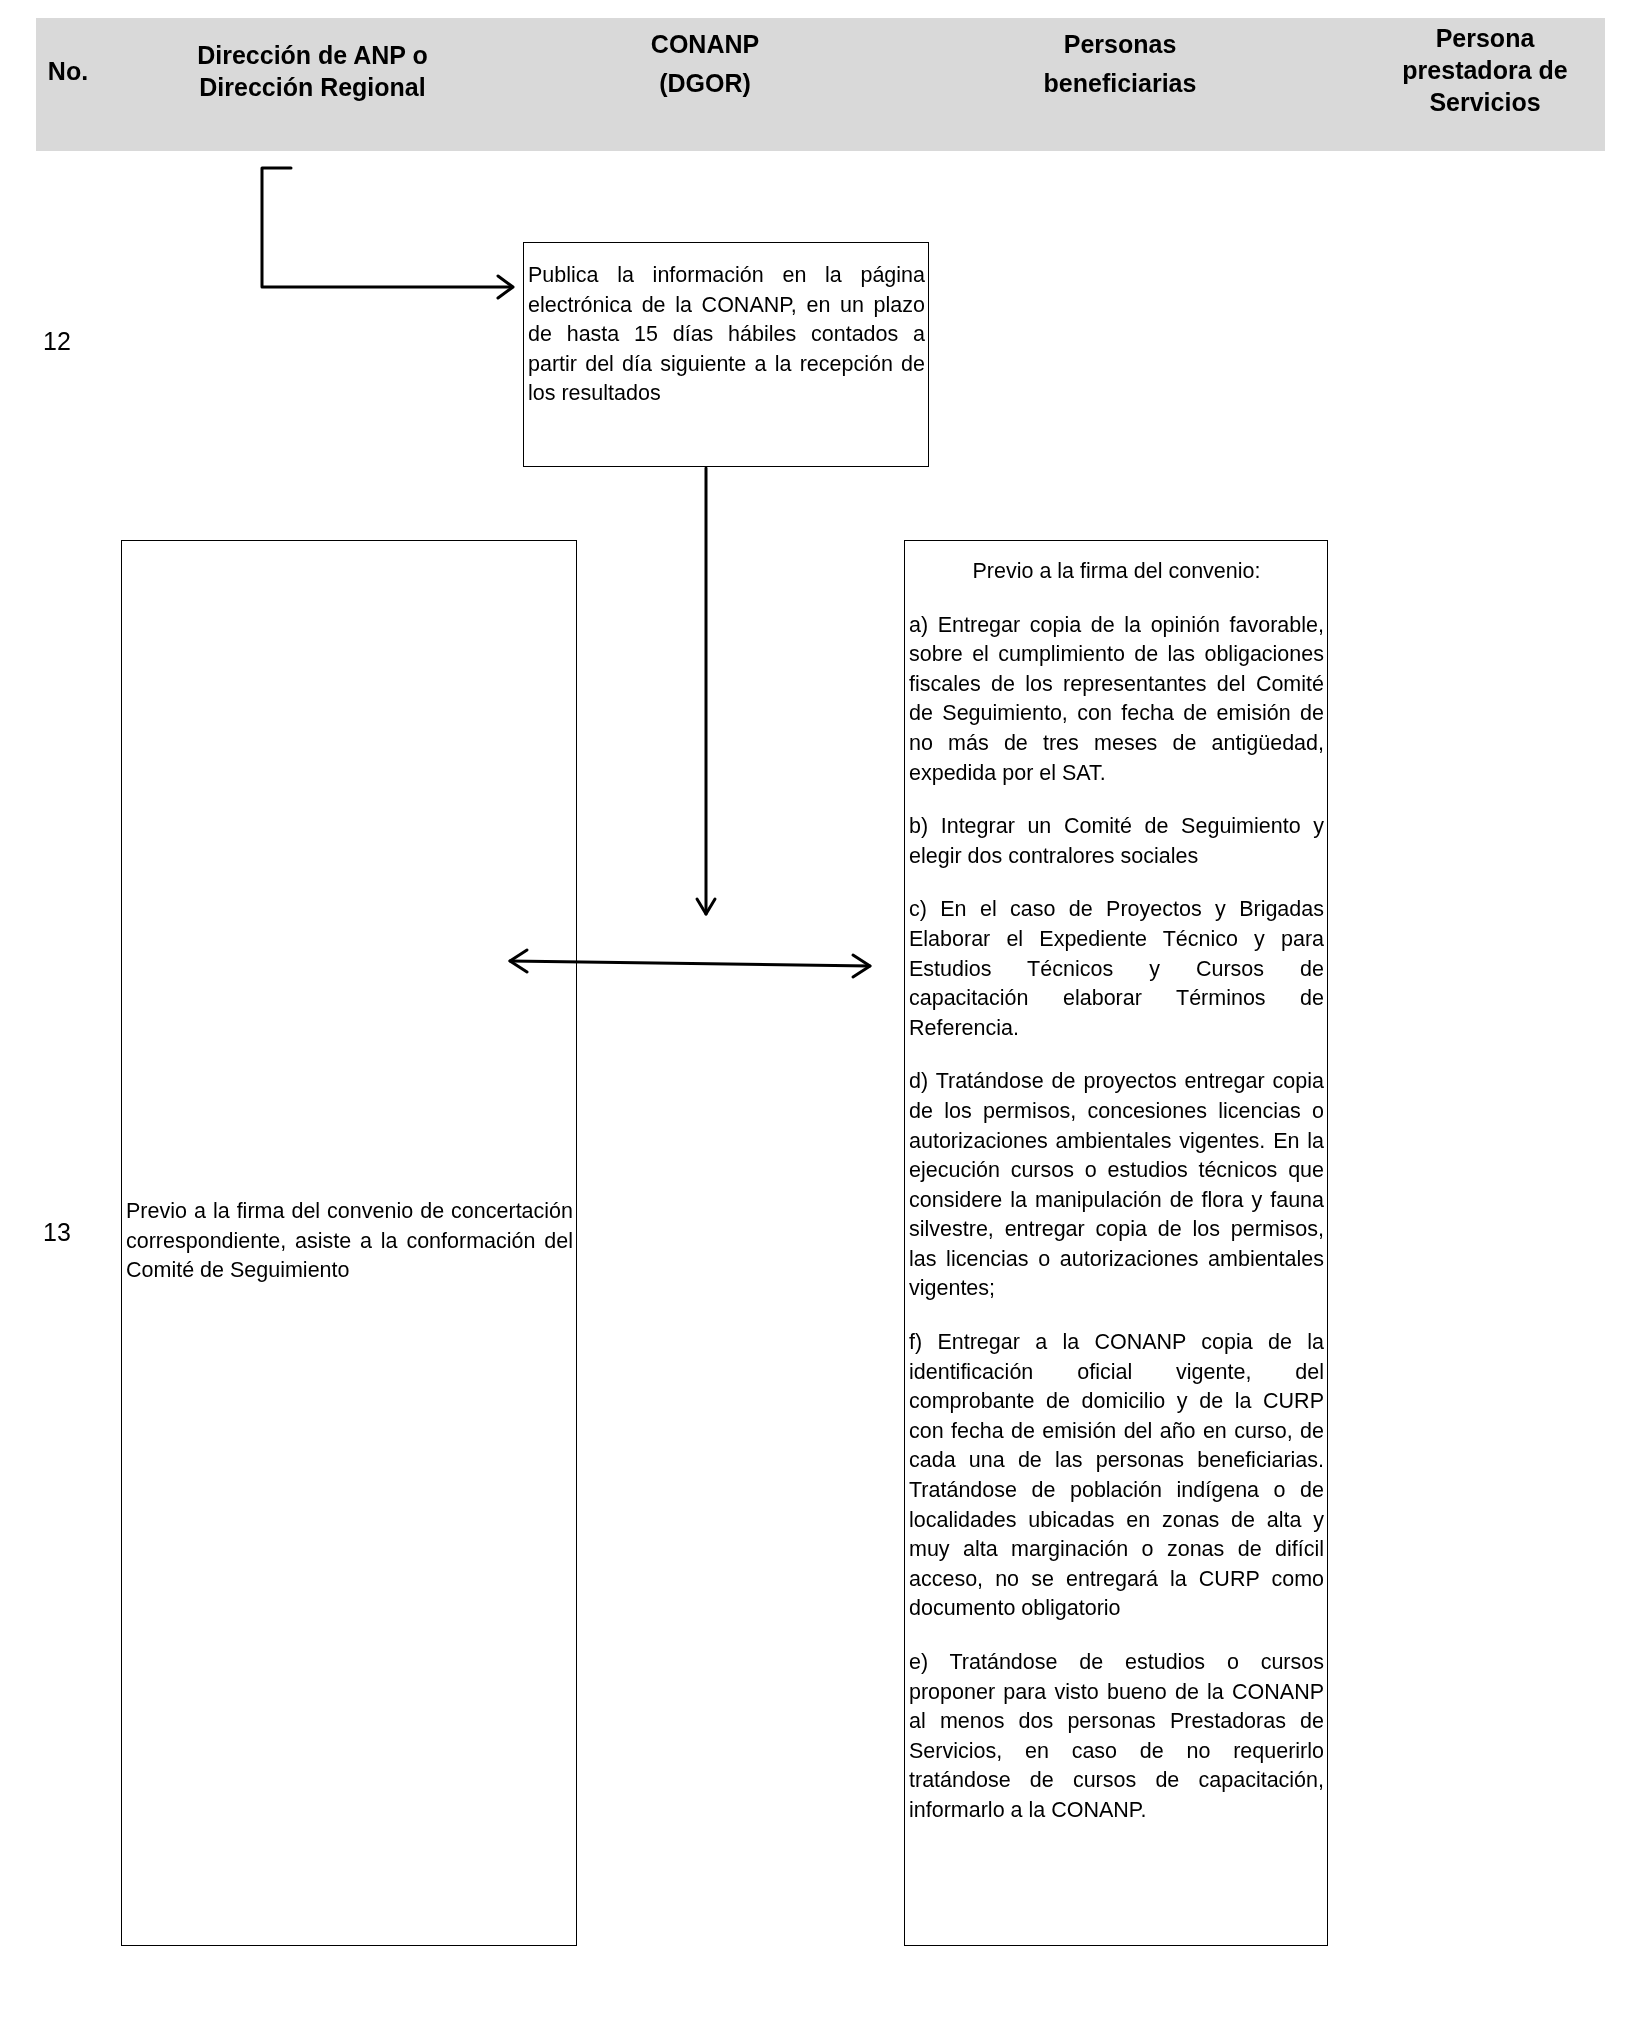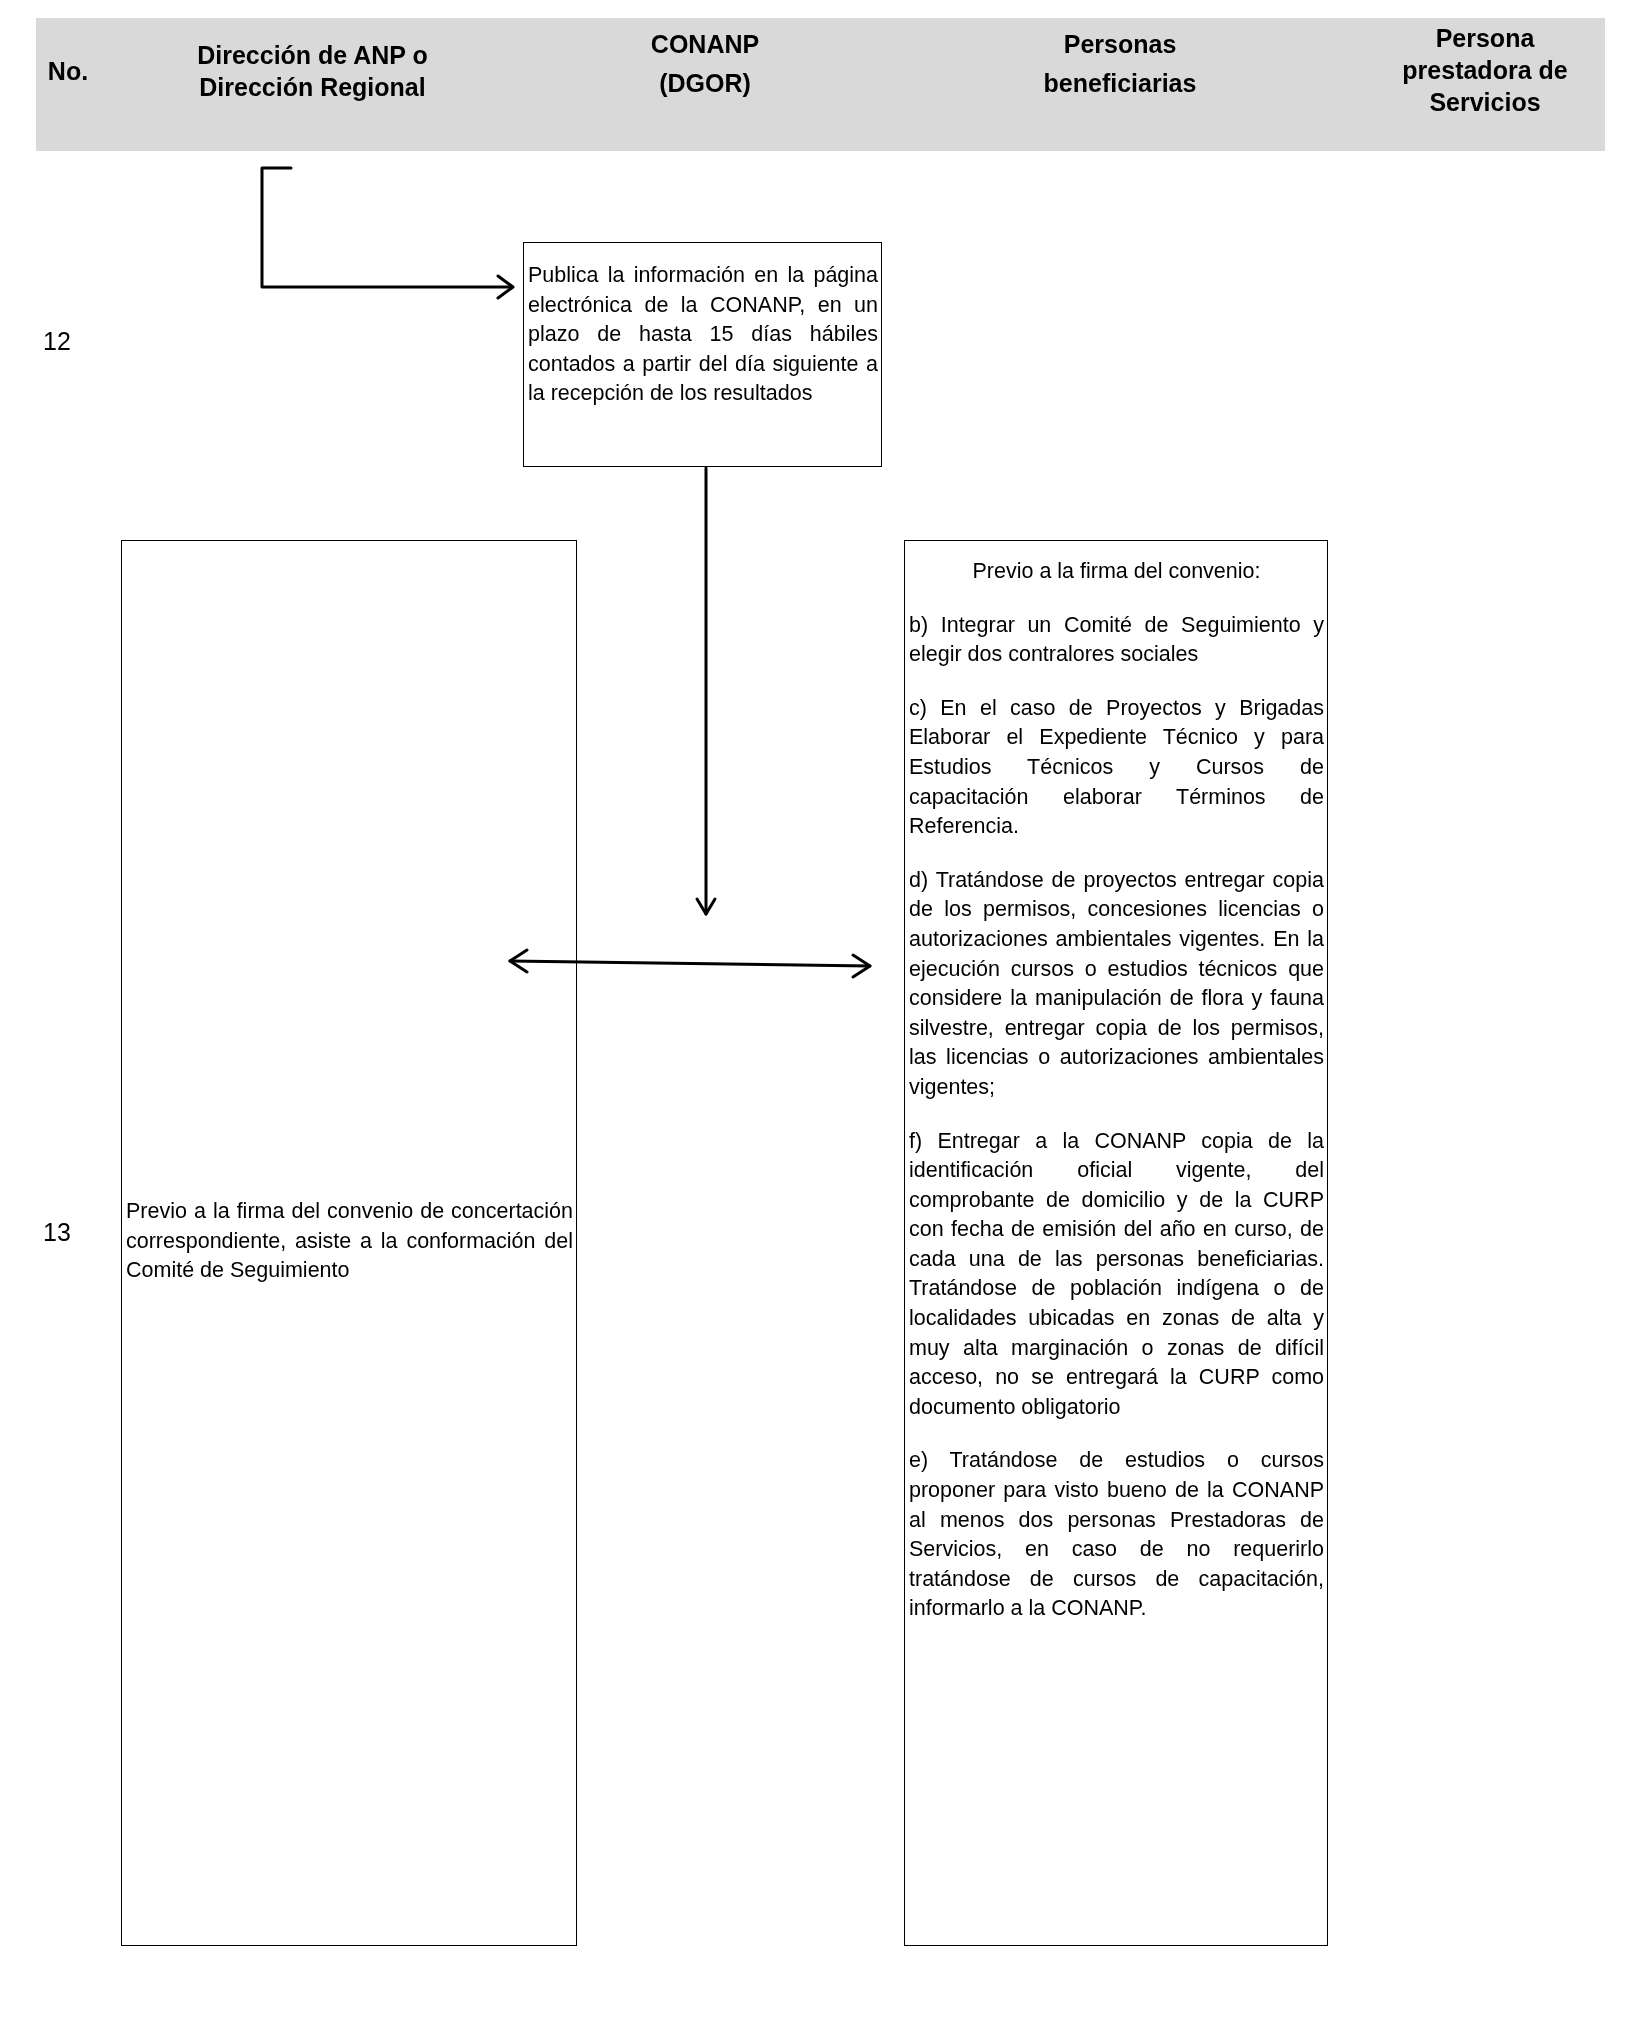--- a/index.html
+++ b/index.html
@@ -36,30 +36,31 @@
 </div>
 <div class="hcell" style="left:1370px; top:22px; width:230px;">
   <span style="display:block">Persona</span>
   <span style="display:block">prestadora de</span>
   <span style="display:block">Servicios</span>
 </div>
 
 <div class="rownum" style="left:43px; top:327px;">12</div>
 <div class="rownum" style="left:43px; top:1218px;">13</div>
 
-<div class="box" style="left:523px; top:242px; width:359px; height:225px;">
+<div class="box" style="left:523px; top:242px; width:406px; height:225px;">
   <p>Publica la información en la página electrónica de la CONANP, en un plazo de hasta 15 días hábiles contados a partir del día siguiente a la recepción de los resultados</p>
 </div>
 
 <div class="box" style="left:121px; top:540px; width:456px; height:1406px; padding-top:656px;">
   <p>Previo a la firma del convenio de concertación correspondiente, asiste a la conformación del Comité de Seguimiento</p>
 </div>
 
 <div class="box" style="left:904px; top:540px; width:424px; height:1406px; padding-top:16px;">
   <p class="nj">Previo a la firma del convenio:</p>
+  <p>a) Entregar copia de la opinión favorable, sobre el cumplimiento de las obligaciones fiscales de los representantes del Comité de Seguimiento, con fecha de emisión de no más de tres meses de antigüedad, expedida por el SAT.</p>
   <p>b) Integrar un Comité de Seguimiento y elegir dos contralores sociales</p>
   <p>c) En el caso de Proyectos y Brigadas Elaborar el Expediente Técnico y para Estudios Técnicos y Cursos de capacitación elaborar Términos de Referencia.</p>
   <p>d) Tratándose de proyectos entregar copia de los permisos, concesiones licencias o autorizaciones ambientales vigentes. En la ejecución cursos o estudios técnicos que considere la manipulación de flora y fauna silvestre, entregar copia de los permisos, las licencias o autorizaciones ambientales vigentes;</p>
   <p>f) Entregar a la CONANP copia de la identificación oficial vigente, del comprobante de domicilio y de la CURP con fecha de emisión del año en curso, de cada una de las personas beneficiarias. Tratándose de población indígena o de localidades ubicadas en zonas de alta y muy alta marginación o zonas de difícil acceso, no se entregará la CURP como documento obligatorio</p>
   <p>e) Tratándose de estudios o cursos proponer para visto bueno de la CONANP al menos dos personas Prestadoras de Servicios, en caso de no requerirlo tratándose de cursos de capacitación, informarlo a la CONANP.</p>
 </div>
 
 <svg class="arrows" width="1637" height="2033">
   <g fill="none" stroke="#000" stroke-width="3" stroke-linecap="round" stroke-linejoin="round">
     <path d="M291 168 H262 V287 H512"></path>

